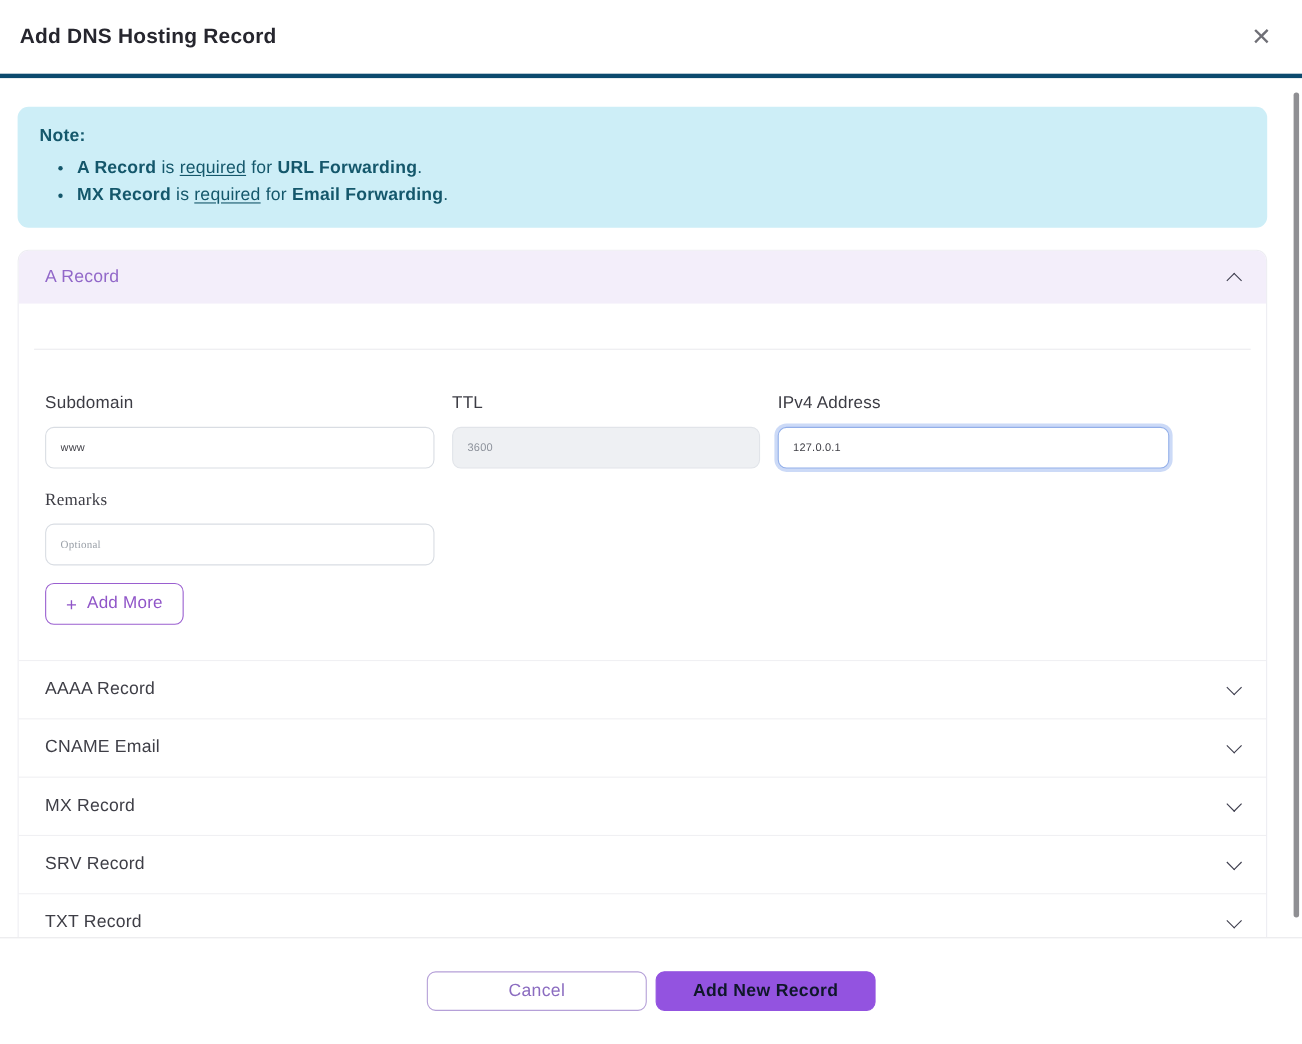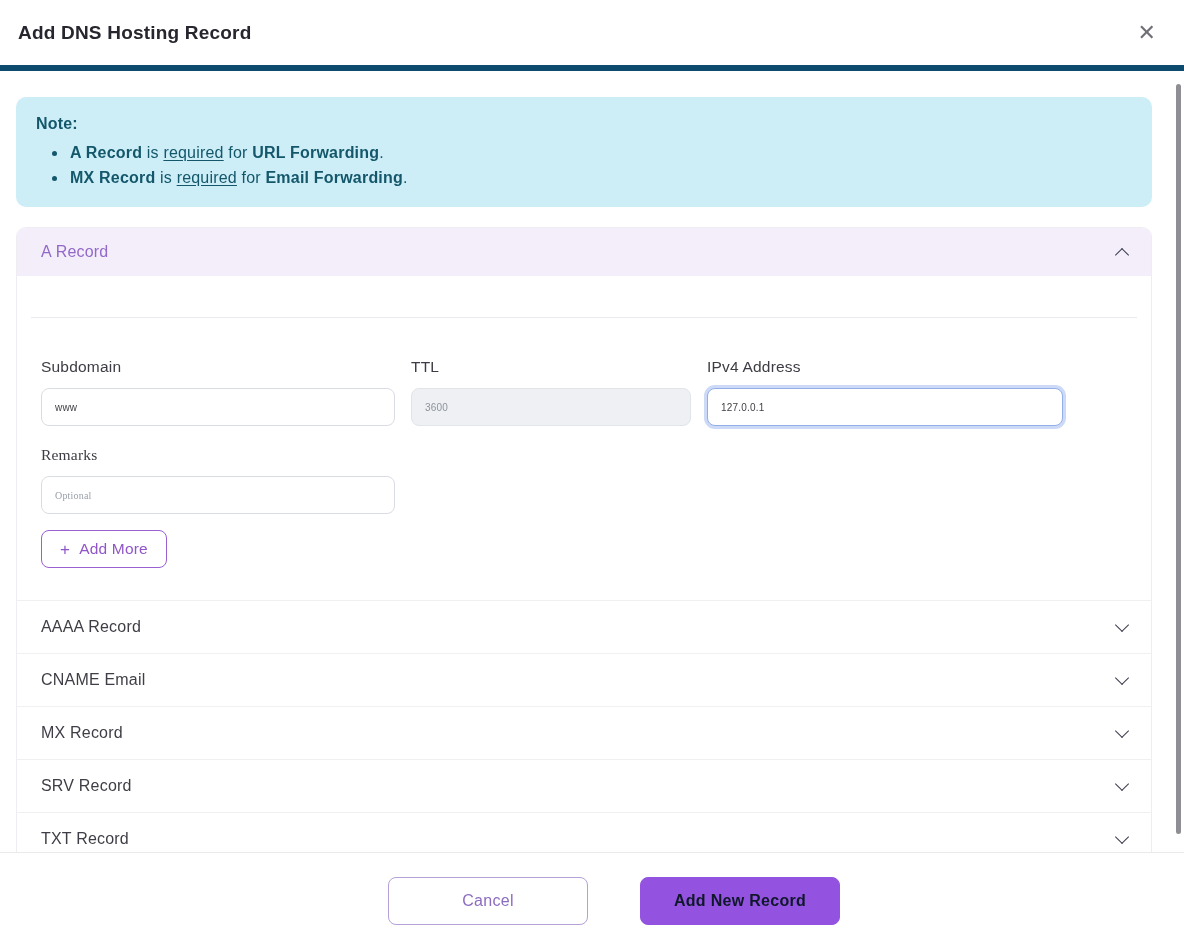--- a/index.html
+++ b/index.html
@@ -13,21 +13,21 @@
     letter-spacing: 0.2px;
   }
 
   
   .modal-header {
     height: 71px;
     display: flex;
     align-items: center;
     justify-content: space-between;
     padding: 0 24px 0 18px;
-    border-bottom: 6px solid #0c4a6e;
+    border-bottom: 4px solid #0c4a6e;
   }
   .modal-title {
     font-size: 19px;
     font-weight: 700;
     color: #26262e;
   }
   .close-btn {
     font-size: 22px;
     color: #6f6f76;
     cursor: pointer;
@@ -154,28 +154,27 @@
     left: 0; right: 0; bottom: 0;
     height: 97px;
     border-top: 1px solid #e9e9ec;
     display: flex;
     align-items: center;
     justify-content: center;
     gap: 8px;
     background: #fff;
   }
   .btn {
-    height: 48px;
+    height: 36px;
     width: 200px;
     border-radius: 8px;
     font-size: 16px;
     font-family: inherit;
     cursor: pointer;
     letter-spacing: 0.3px;
-    margin-left: 44px;
   }
   .btn-cancel {
     background: #fff;
     border: 1px solid #b5a0d8;
     color: #8b6cc0;
   }
   .btn-primary {
     background: #9353e0;
     border: 1px solid #9353e0;
     color: #0f172a;

